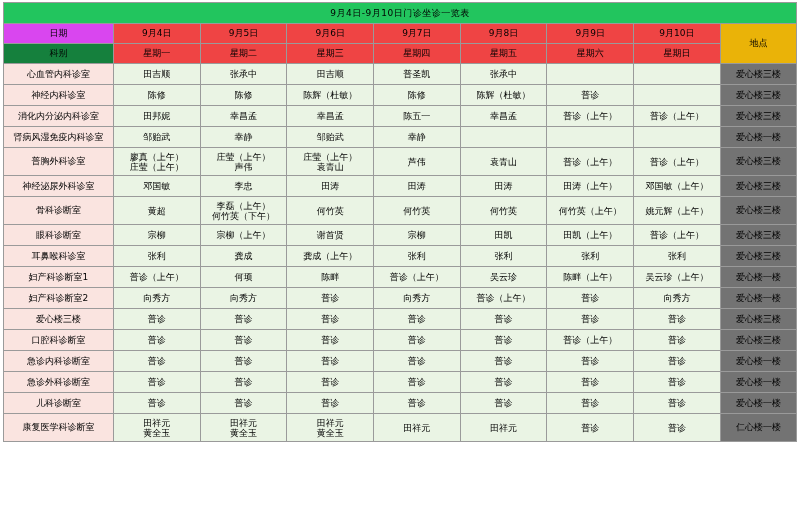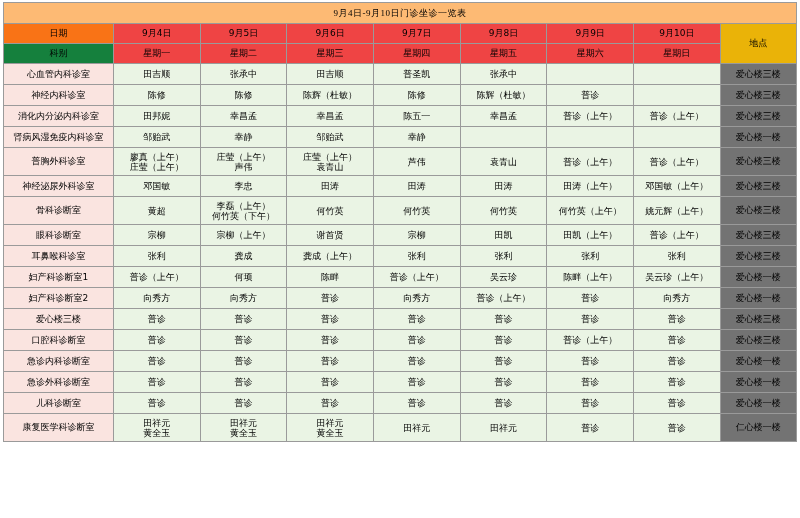--- a/index.html
+++ b/index.html
@@ -32,35 +32,34 @@
     vertical-align: middle;
     font-weight: normal;
     font-size: 9px;
     line-height: 11px;
     color: #000000;
     overflow: hidden;
     white-space: nowrap;
   }
   
   .title-cell {
-    background: #fdba74;
+    background: #22c55e;
     border: 1px solid #9a9a9a;
     font-size: 13px;
     font-weight: bold;
     height: 20px;
     letter-spacing: 0.5px;
-    font-family: Liberation Serif, serif;
   }
   
   .hdr {
     background: #ef4444;
     font-size: 9.5px;
     height: 19px;
   }
-  .hdr-date-label { background: #f97316; }
+  .hdr-date-label { background: #d946ef; }
   .corner-cell {
     background: #15803d;
     text-align: left;
     padding-left: 4px;
     font-size: 9.5px;
   }
   .loc-head {
     background: #eab308;
     font-size: 9.5px;
   }

